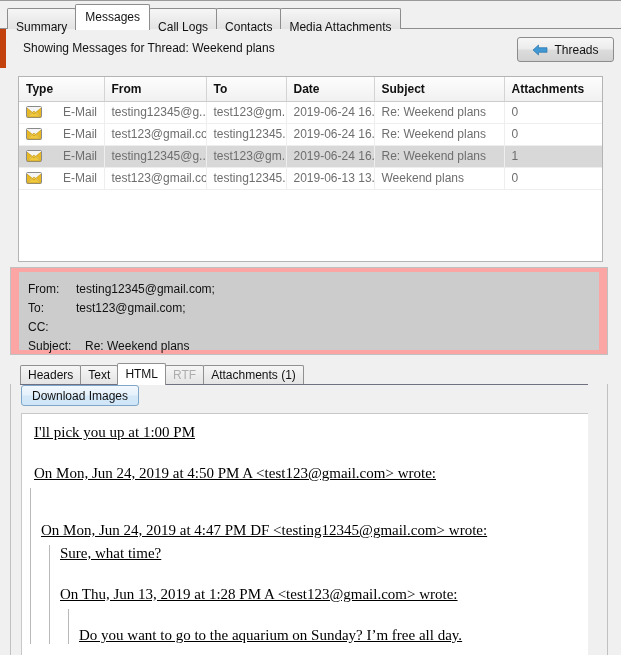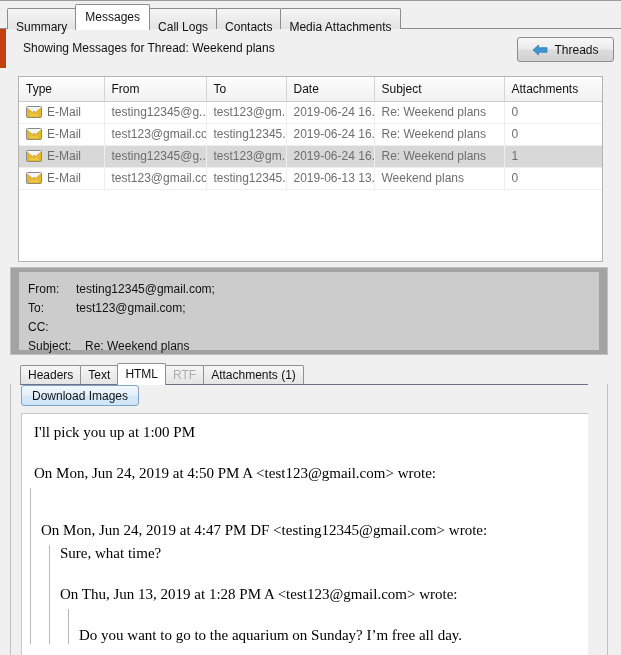--- a/index.html
+++ b/index.html
@@ -123,21 +123,21 @@
     width: 100%;
     border-collapse: collapse;
     table-layout: fixed;
     font-size: 12px;
   }
   table.msgtable th {
     height: 24px;
     background: linear-gradient(to bottom, #fdfdfd 0%, #f1f1f1 100%);
     border-right: 1px solid #d4d4d4;
     border-bottom: 1px solid #cccccc;
-    font-weight: normal;
+    font-weight: bold;
     color: #111;
     text-align: left;
     padding: 0 0 0 7px;
     box-sizing: border-box;
     white-space: nowrap;
     overflow: hidden;
     margin-left: 36px;
   }
   table.msgtable th:last-child { border-right: none; }
   table.msgtable td {
@@ -155,37 +155,37 @@
   table.msgtable tr.selected td {
     background: #d8d8d8;
   }
   td.typecell {
     color: #111;
     padding-left: 12px;
   }
   .typecell-inner {
     display: flex;
     align-items: center;
-    gap: 5px;
+    gap: 21px;
   }
   .mail-icon {
     display: inline-block;
     width: 16px;
     height: 12px;
     flex: none;
   }
 
   
   .hdr-outer {
     position: absolute;
     left: 10px;
     top: 267px;
     width: 598px;
     height: 88px;
-    background: #a3a3a3;
+    background: #fca5a5;
     border: 1px solid #c0c0c0;
     box-sizing: border-box;
   }
   .hdr-inner {
     position: absolute;
     left: 8px;
     top: 4px;
     right: 8px;
     bottom: 4px;
     background: #cccccc;
@@ -285,20 +285,21 @@
     height: 242px;
     background: #ffffff;
     border-left: 1px solid #c8c8c8;
     border-top: 1px solid #c8c8c8;
     box-sizing: border-box;
     overflow: hidden;
     font-family: "Liberation Serif", serif;
     font-size: 15px;
     color: #000;
     padding: 10px 0 0 0;
+    text-decoration: underline;
   }
   .body-view p { margin: 0 0 6px 0; }
   .body-view .lvl0 { padding-left: 12px; }
   blockquote.q {
     margin: 0 0 0 8px;
     padding-left: 10px;
     border-left: 1px solid #b9b9b9;
   }
   .spacer-lg { height: 34px; }
   .spacer-md { height: 18px; }

